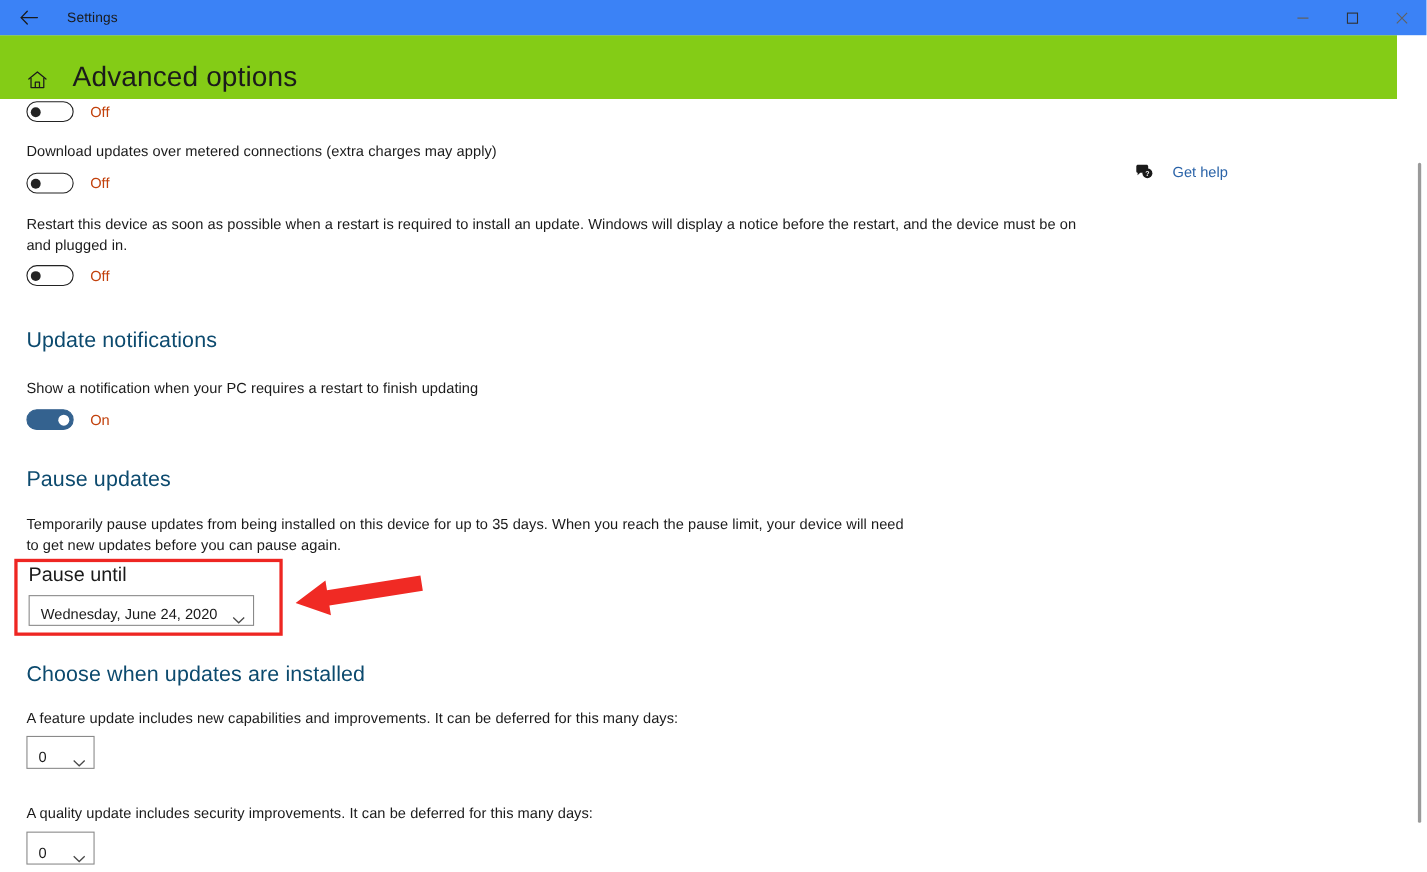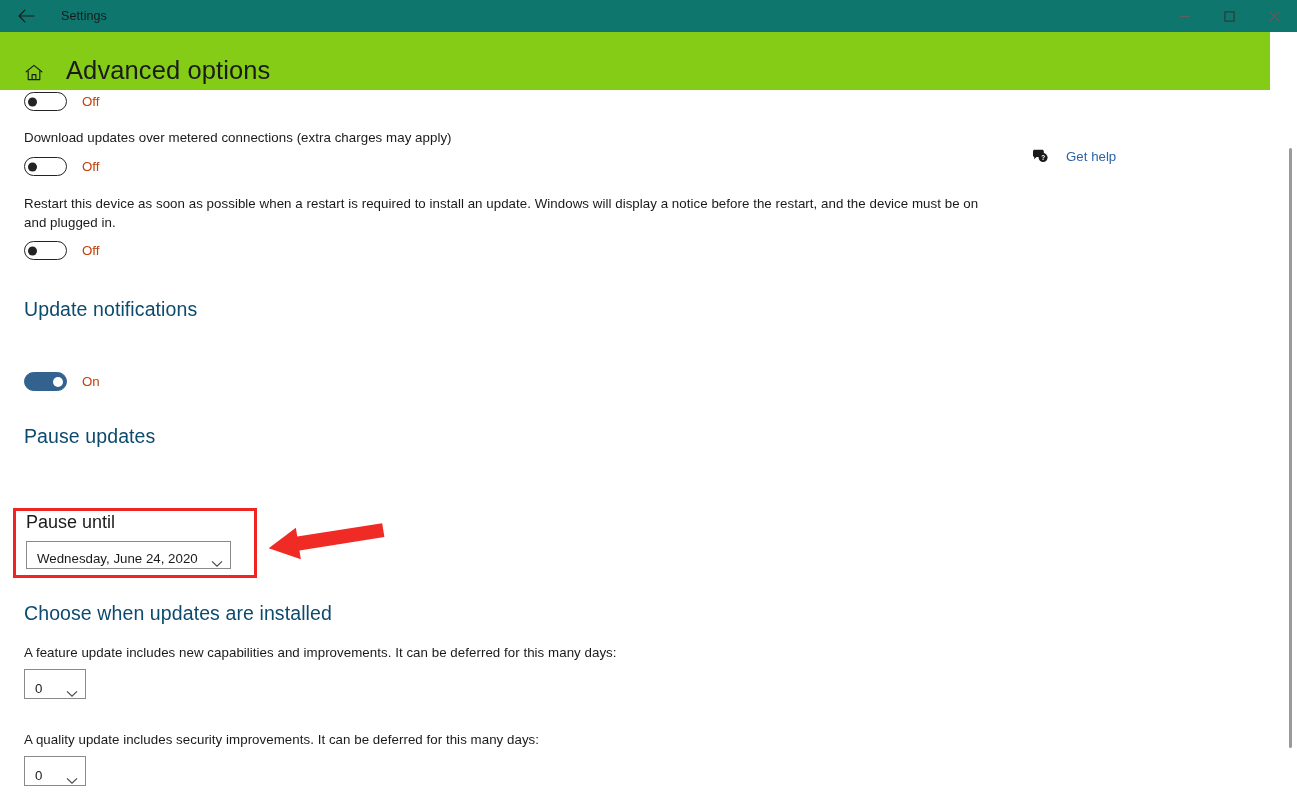--- a/index.html
+++ b/index.html
@@ -19,21 +19,21 @@
     height: 793px;
     background: #ffffff;
   }
 
   
   .titlebar {
     position: absolute;
     top: 0; left: 0;
     width: 1297px;
     height: 32px;
-    background: #0f766e;
+    background: #3b82f6;
     display: flex;
     align-items: center;
     z-index: 40;
   }
   .back-btn {
     position: absolute;
     left: 12px; top: 3px;
     width: 28px; height: 26px;
     display: flex; align-items: center; justify-content: center;
     background: transparent;
@@ -259,30 +259,32 @@
 
     <div class="toggle-row" style="left:24px; top:241px;">
       <div class="switch off">
         <div class="knob"></div>
       </div>
       <span class="switch-label">Off</span>
     </div>
 
     <div class="abs section-head" style="left:24px; top:298px;">Update notifications</div>
 
+    <div class="abs body-text" style="left:24px; top:343px; width:900px;">Show a notification when your PC requires a restart to finish updating</div>
 
     <div class="toggle-row" style="left:24px; top:372px;">
       <div class="switch on">
         <div class="knob"></div>
       </div>
       <span class="switch-label">On</span>
     </div>
 
     <div class="abs section-head" style="left:24px; top:425px;">Pause updates</div>
 
+    <div class="abs body-text" style="left:24px; top:467px; width:805px;">Temporarily pause updates from being installed on this device for up to 35 days. When you reach the pause limit, your device will need to get new updates before you can pause again.</div>
 
     <div class="field-label" style="left:26px; top:513px;">Pause until</div>
 
     <div class="combo" style="left:26px; top:541px; width:205px; height:28px;">
       <span class="combo-value">Wednesday, June 24, 2020</span>
       <span class="combo-chevron">
         <svg width="12" height="8" viewBox="0 0 12 8" fill="none">
           <path d="M1 1.4 L6 6.2 L11 1.4" stroke="#4a4a4a" stroke-width="1.2" fill="none"></path>
         </svg>
       </span>

